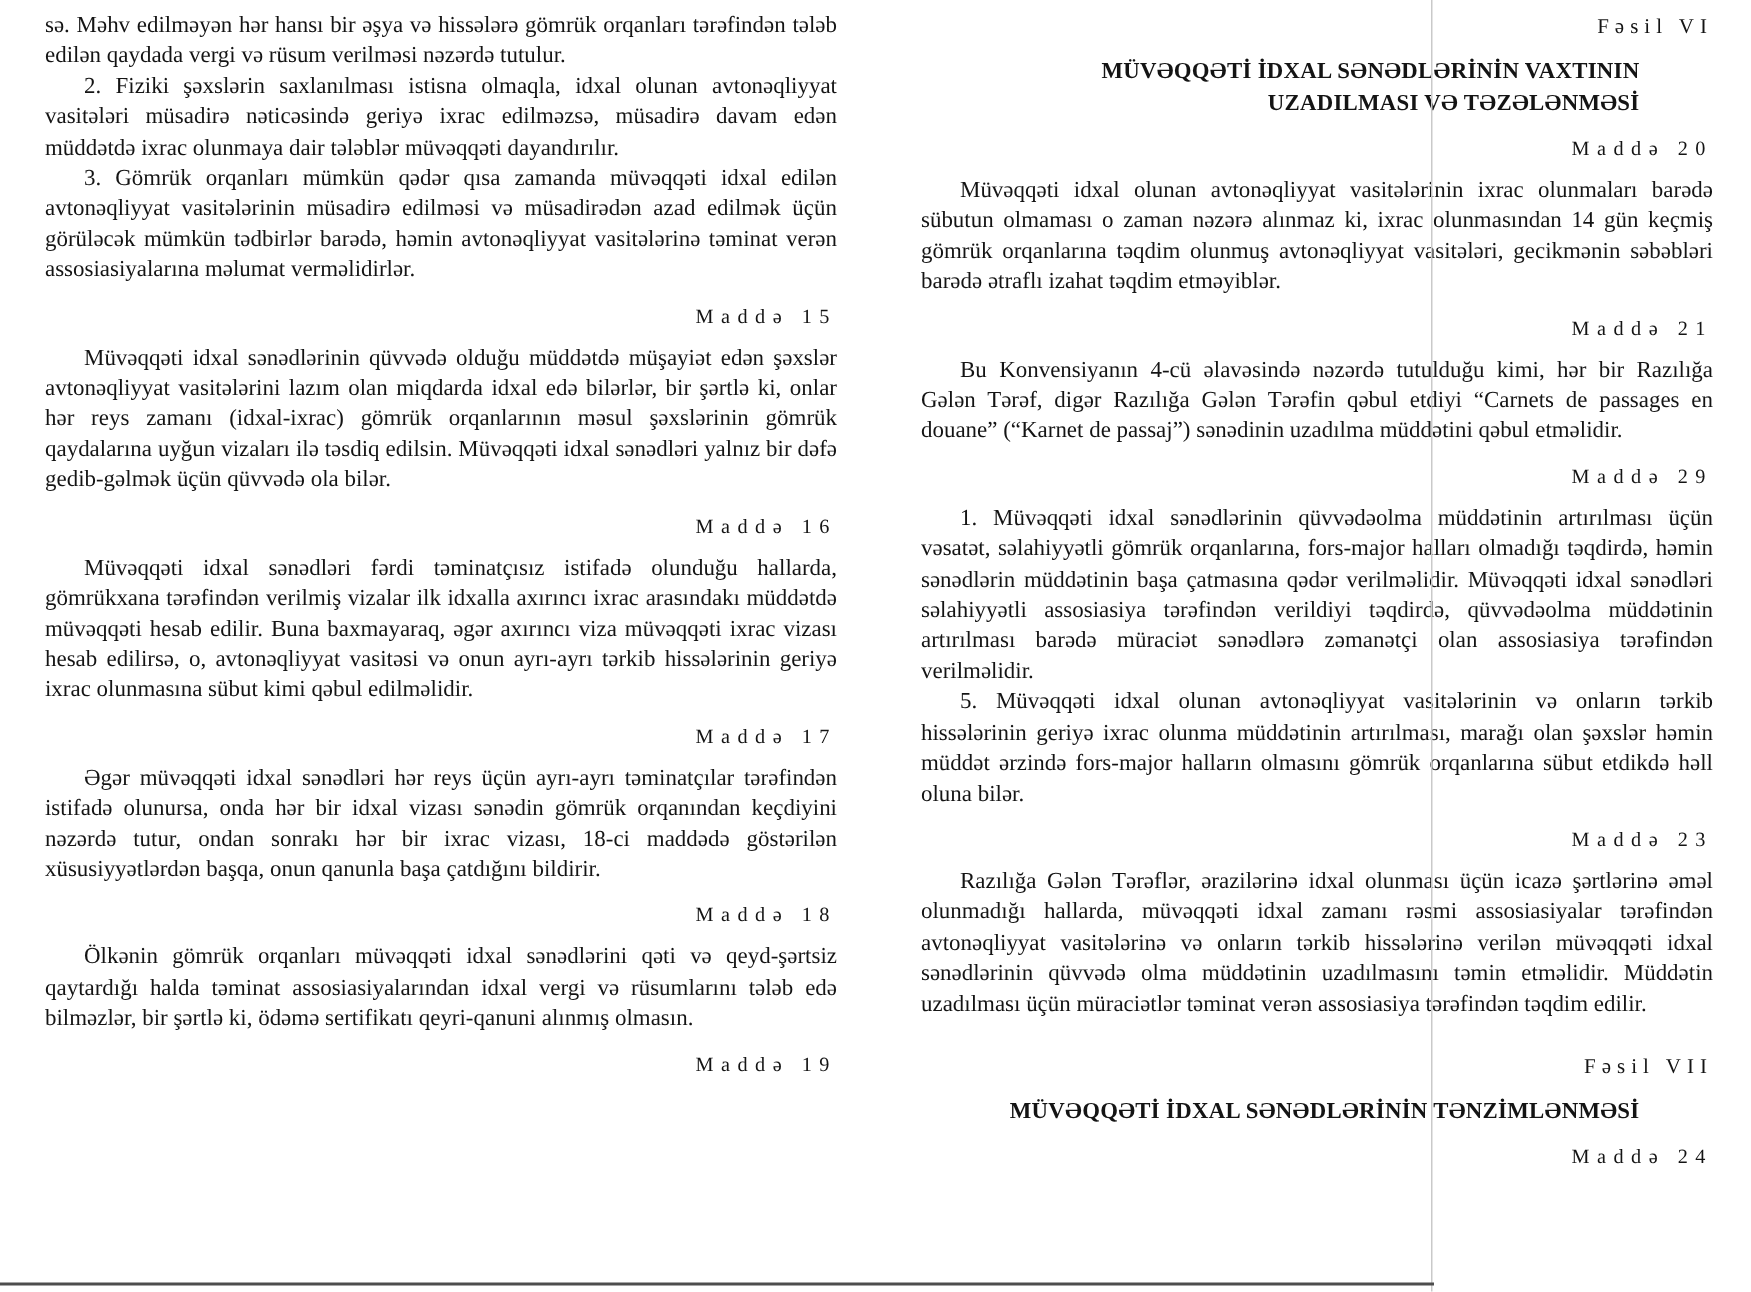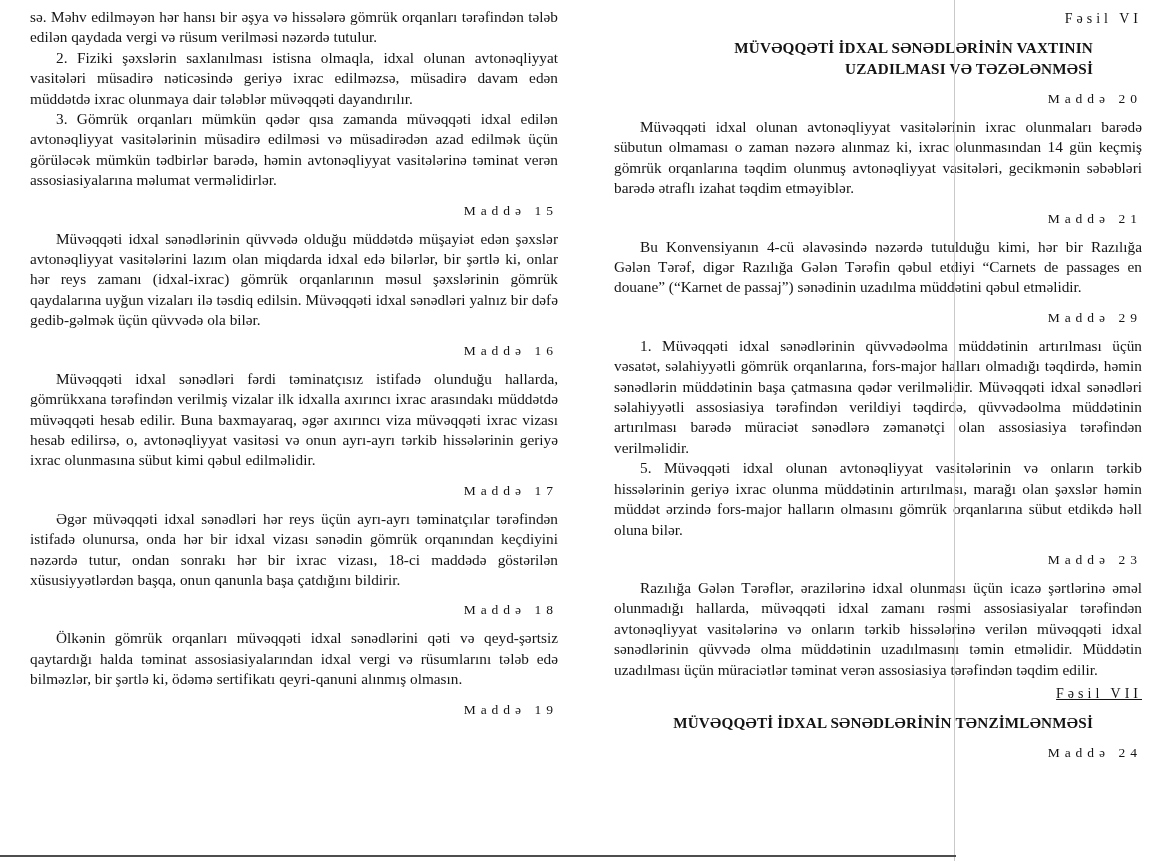--- a/index.html
+++ b/index.html
@@ -51,22 +51,21 @@
   .chapter-heading {
     text-align: right;
     font-size: 14px;
     line-height: 16px;
     letter-spacing: 4px;
     font-weight: normal;
     margin: 4px 0 10px 0;
     white-space: nowrap;
   }
   .chapter-heading.mid {
-    margin-top: 6px;
-    text-decoration: underline;
+    margin-top: 24px;
   }
   .chapter-title {
     text-align: right;
     font-weight: bold;
     font-size: 15.2px;
     line-height: 21px;
     letter-spacing: 0.2px;
     margin: 4px auto 10px auto;
     max-width: 430px;
   }

